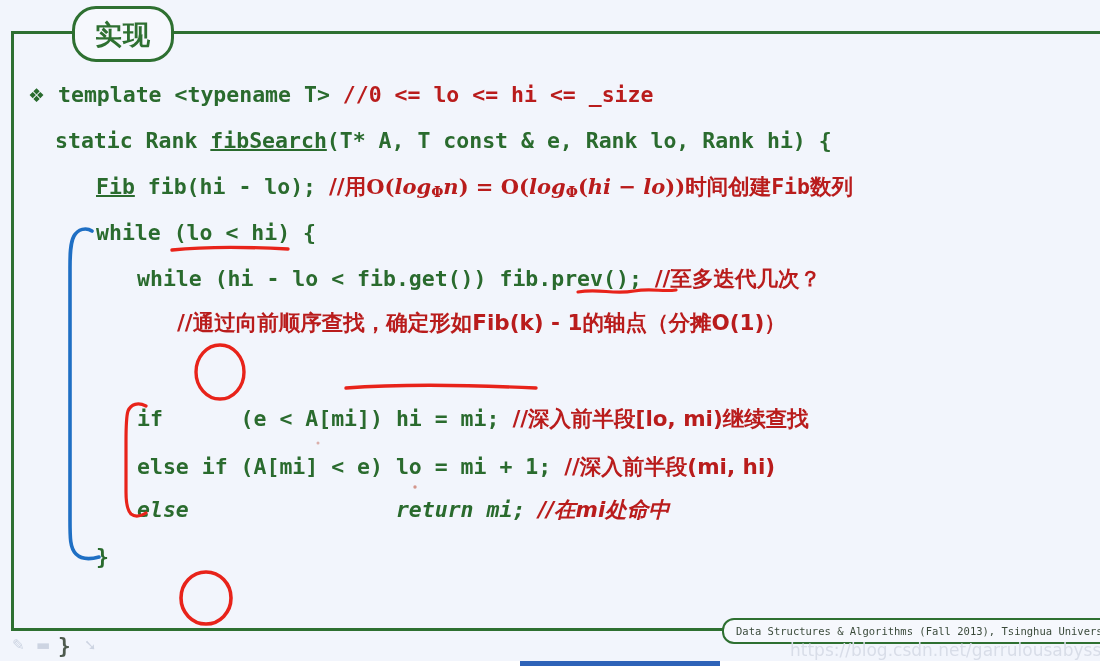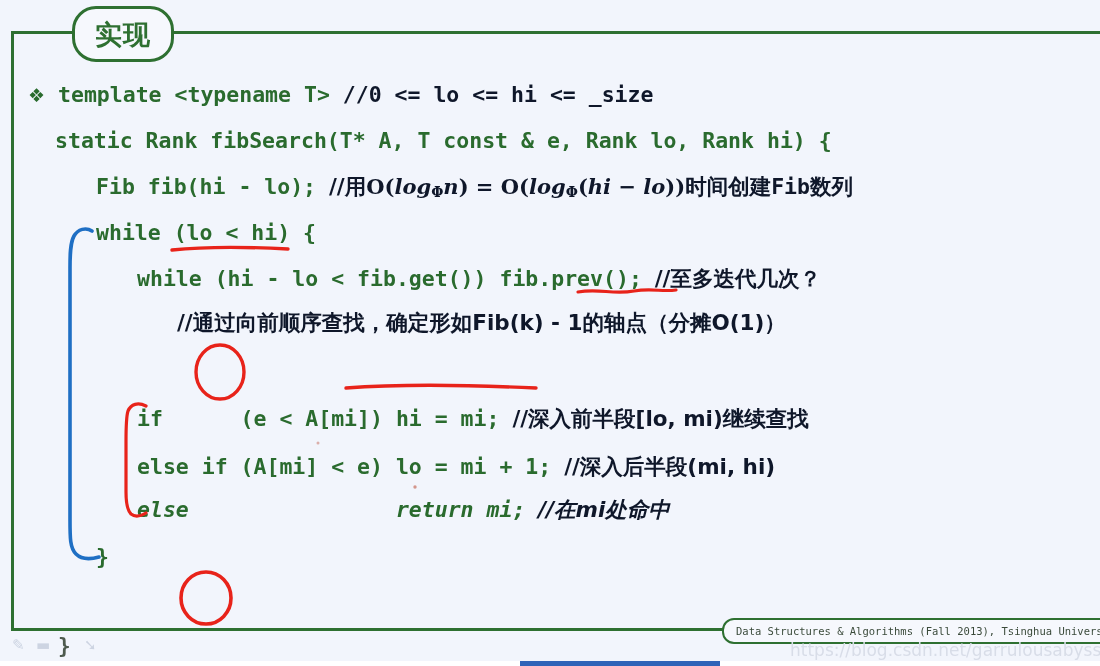--- a/index.html
+++ b/index.html
@@ -73,26 +73,26 @@
   .line {
     position: absolute;
     white-space: pre;
     font-family: "DejaVu Sans Mono", "Liberation Mono", monospace;
     font-size: 21.5px;
     font-weight: bold;
     color: #2a6b2e;
     letter-spacing: 0px;
     line-height: 1;
   }
-  .cm { color: #0f172a; }
+  .cm { color: #b91c1c; }
   .cm-cjk {
     font-family: "DejaVu Sans", "Liberation Sans", sans-serif;
     font-weight: bold;
   }
-  .u { text-decoration-thickness: 2px; }
+  .u { text-decoration: underline; text-decoration-thickness: 2px; }
   .bullet {
     font-family: "DejaVu Sans", "Liberation Sans", sans-serif;
     color: #2a6b2e;
     font-size: 19px;
   }
   .mathi {
     font-family: "DejaVu Serif", "Liberation Serif", serif;
     font-style: italic;
     font-weight: bold;
     font-size: 21px;
@@ -197,21 +197,21 @@
 
     <div class="line" style="left:137px; top:268px;"><span>while (hi - lo &lt; fib.get()) fib.prev(); </span><span class="cm cm-cjk">//至多迭代几次？</span></div>
 
     <div class="line" style="left:96px; top:222px;"><span>while (lo &lt; hi) {</span></div>
 
     <div class="line" style="left:177px; top:312px;"><span class="cm cm-cjk">//通过向前顺序查找，确定形如Fib(k) - 1的轴点（分摊O(1)）</span></div>
 
 
     <div class="line" style="left:137px; top:408px;"><span>if      (e &lt; A[mi]) hi = mi; </span><span class="cm cm-cjk">//深入前半段[lo, mi)继续查找</span></div>
 
-    <div class="line" style="left:137px; top:456px;"><span>else if (A[mi] &lt; e) lo = mi + 1; </span><span class="cm cm-cjk">//深入后半段(mi, hi)</span></div>
+    <div class="line" style="left:137px; top:456px;"><span>else if (A[mi] &lt; e) lo = mi + 1; </span><span class="cm cm-cjk">//深入前半段(mi, hi)</span></div>
 
     <div class="line" style="left:137px; top:499px;font-style:italic;"><span>else                return mi; </span><span class="cm cm-cjk">//在mi处命中</span></div>
 
     <div class="line" style="left:96px; top:546px;"><span>}</span></div>
 
 
   </div>
 
   <svg class="annot" style="left:0; top:0;" width="1100" height="666">
 

